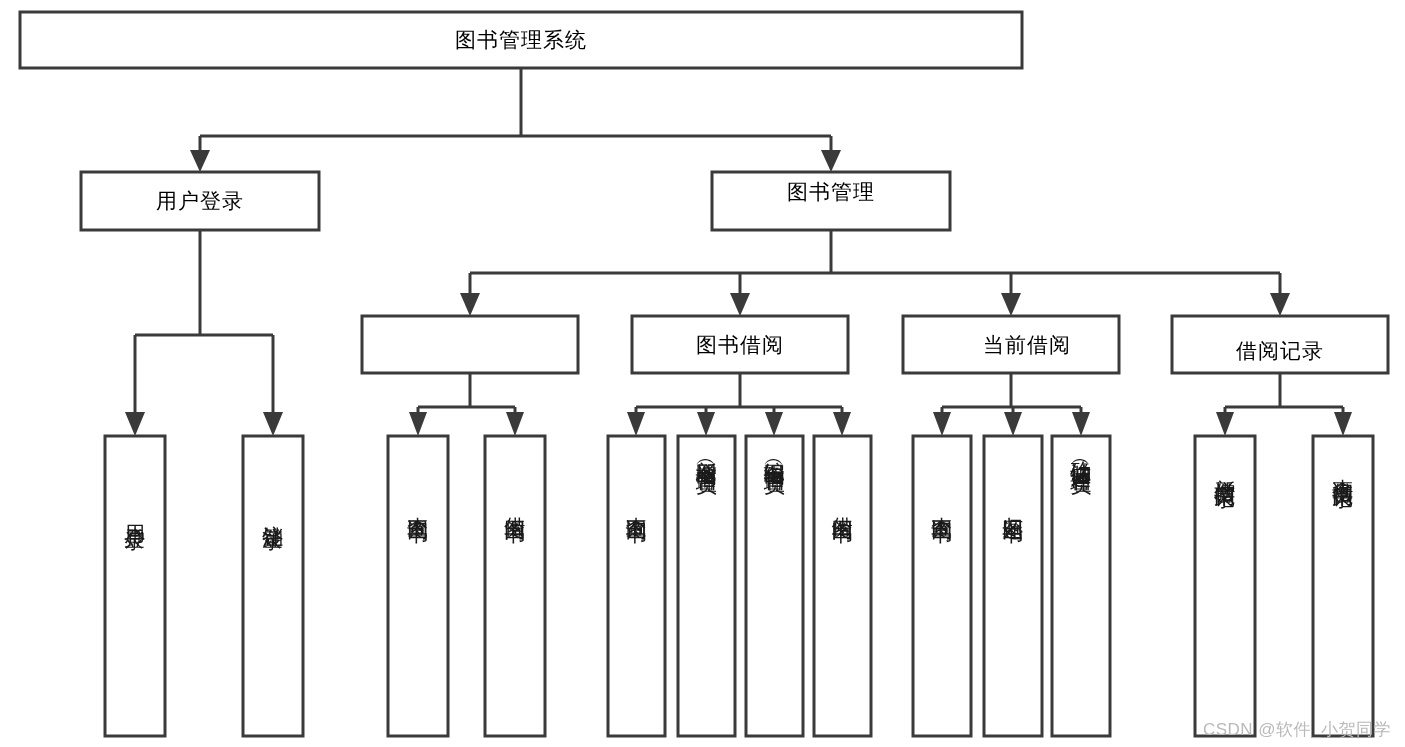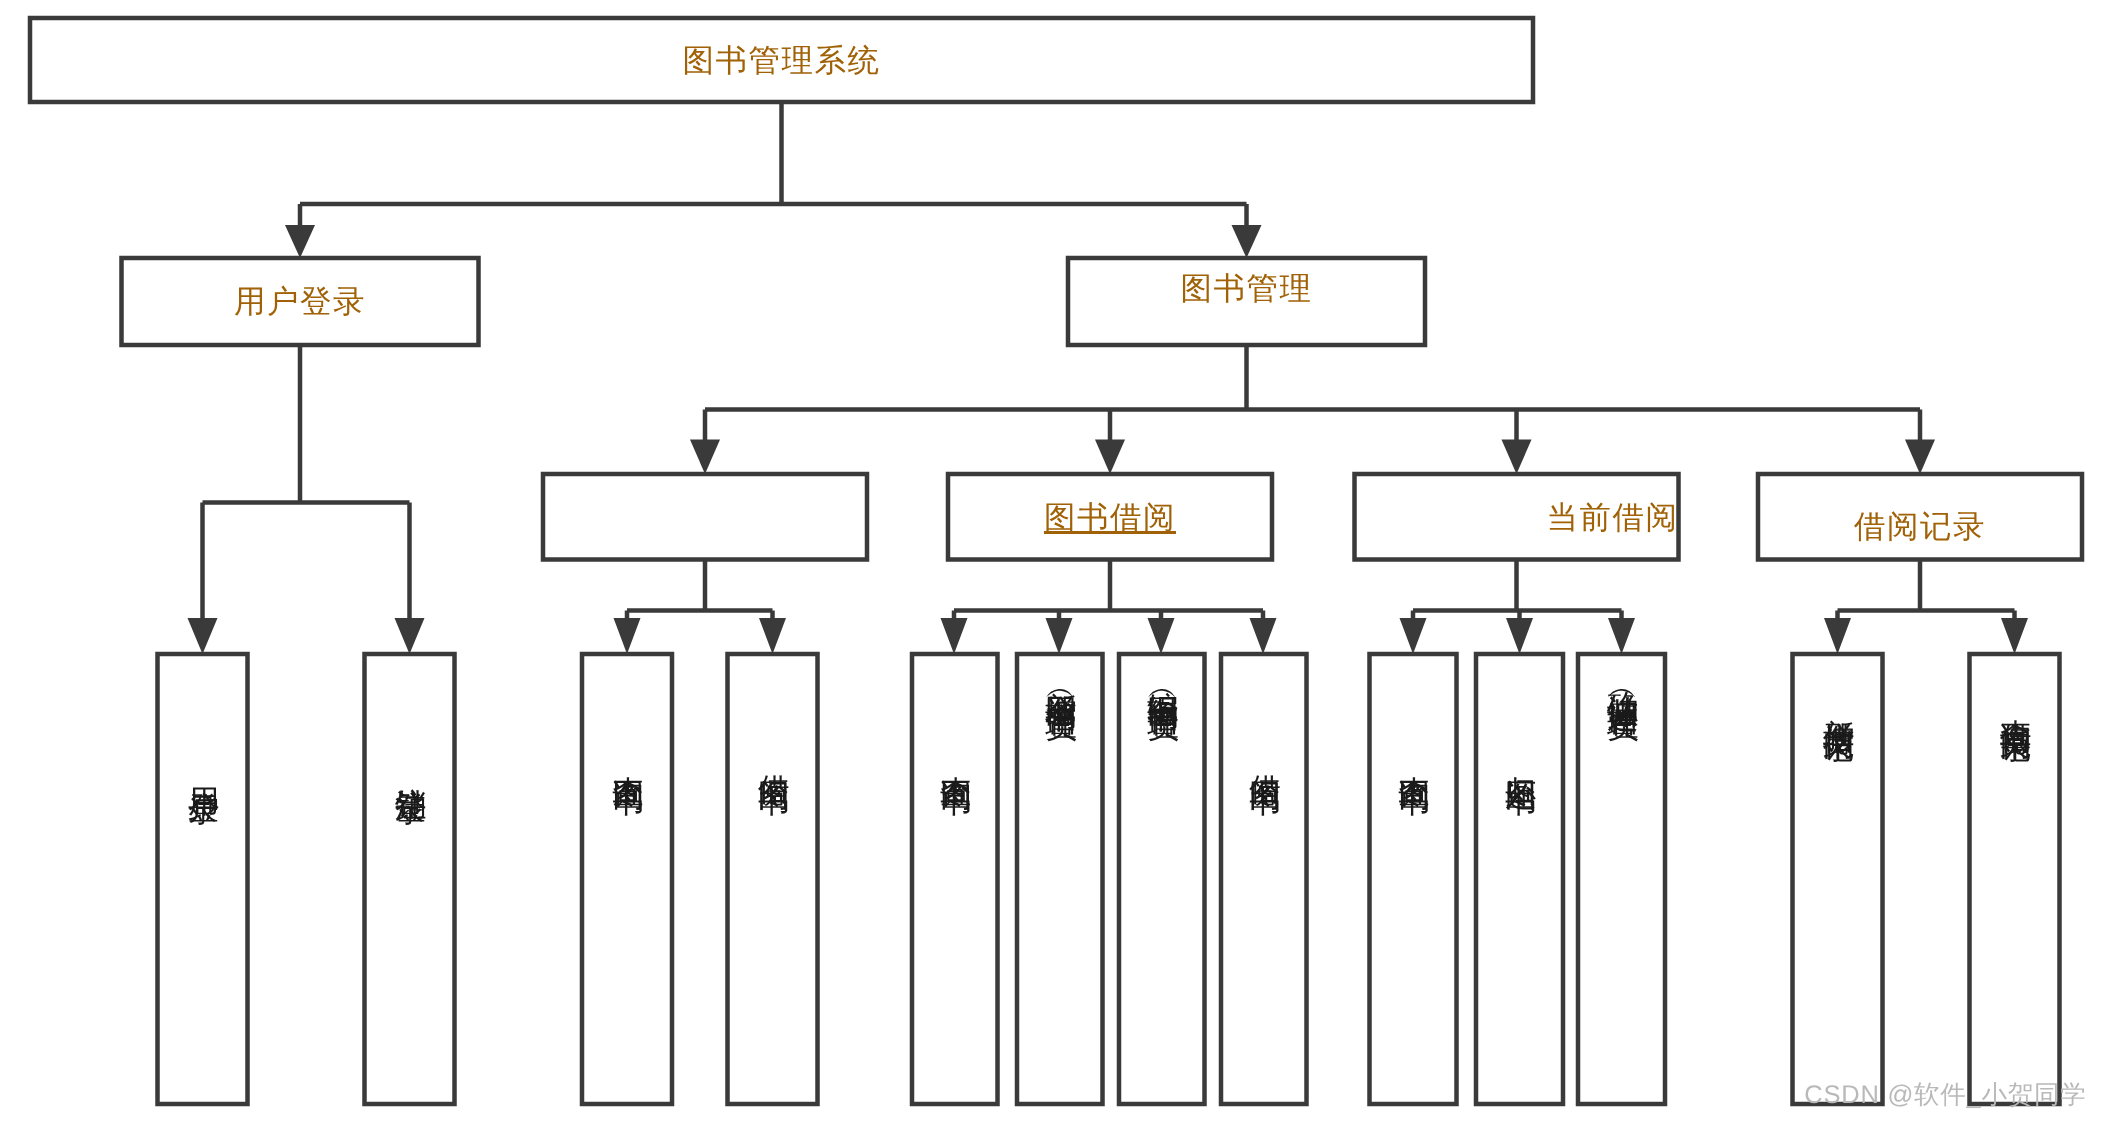--- a/index.html
+++ b/index.html
@@ -60,21 +60,21 @@
     white-space: nowrap;
   }
   .hlabel-wrap {
     position: absolute;
     display: flex;
     align-items: center;
     justify-content: center;
     pointer-events: none;
     font-family: "Liberation Sans", "DejaVu Sans", sans-serif;
     font-size: 21px;
-    color: #a16207;
+    color: #000000;
     letter-spacing: 1px;
   }
   #watermark {
     position: absolute;
     right: 14px;
     bottom: 6px;
     font-family: "Liberation Sans", "DejaVu Sans", sans-serif;
     font-size: 17px;
     color: #b9b9b9;
     letter-spacing: 0.5px;
@@ -190,22 +190,22 @@
       <polygon class="arrow-head" points="1334,412 1352,412 1343,436"></polygon>
     </g>
 
   </svg>
 
   <div class="hlabel-wrap" style="left:20px; top:12px; width:1002px; height:56px;">图书管理系统</div>
 
   <div class="hlabel-wrap" style="left:81px; top:172px; width:238px; height:58px;">用户登录</div>
   <div class="hlabel-wrap" style="left:712px; top:172px; width:238px; height:40px;">图书管理</div>
 
-  <div class="hlabel-wrap" style="left:632px; top:316px; width:216px; height:57px;text-decoration:underline;">图书借阅</div>
-  <div class="hlabel-wrap" style="left:903px; top:316px; width:248px; height:57px;padding-left:48px;">当前借阅</div>
+  <div class="hlabel-wrap" style="left:632px; top:316px; width:216px; height:57px;">图书借阅</div>
+  <div class="hlabel-wrap" style="left:903px; top:316px; width:248px; height:57px;">当前借阅</div>
   <div class="hlabel-wrap" style="left:1172px; top:316px; width:216px; height:69px;">借阅记录</div>
 
   <div class="vlabel-wrap" style="left:105px; top:436px; width:60px; height:300px; padding-top:72px;">
     <span class="vlabel-text">用户登录</span>
   </div>
   <div class="vlabel-wrap" style="left:243px; top:436px; width:60px; height:300px; padding-top:72px;">
     <span class="vlabel-text">注销登录</span>
   </div>
 
   <div class="vlabel-wrap" style="left:388px; top:436px; width:60px; height:300px; padding-top:64px;">

